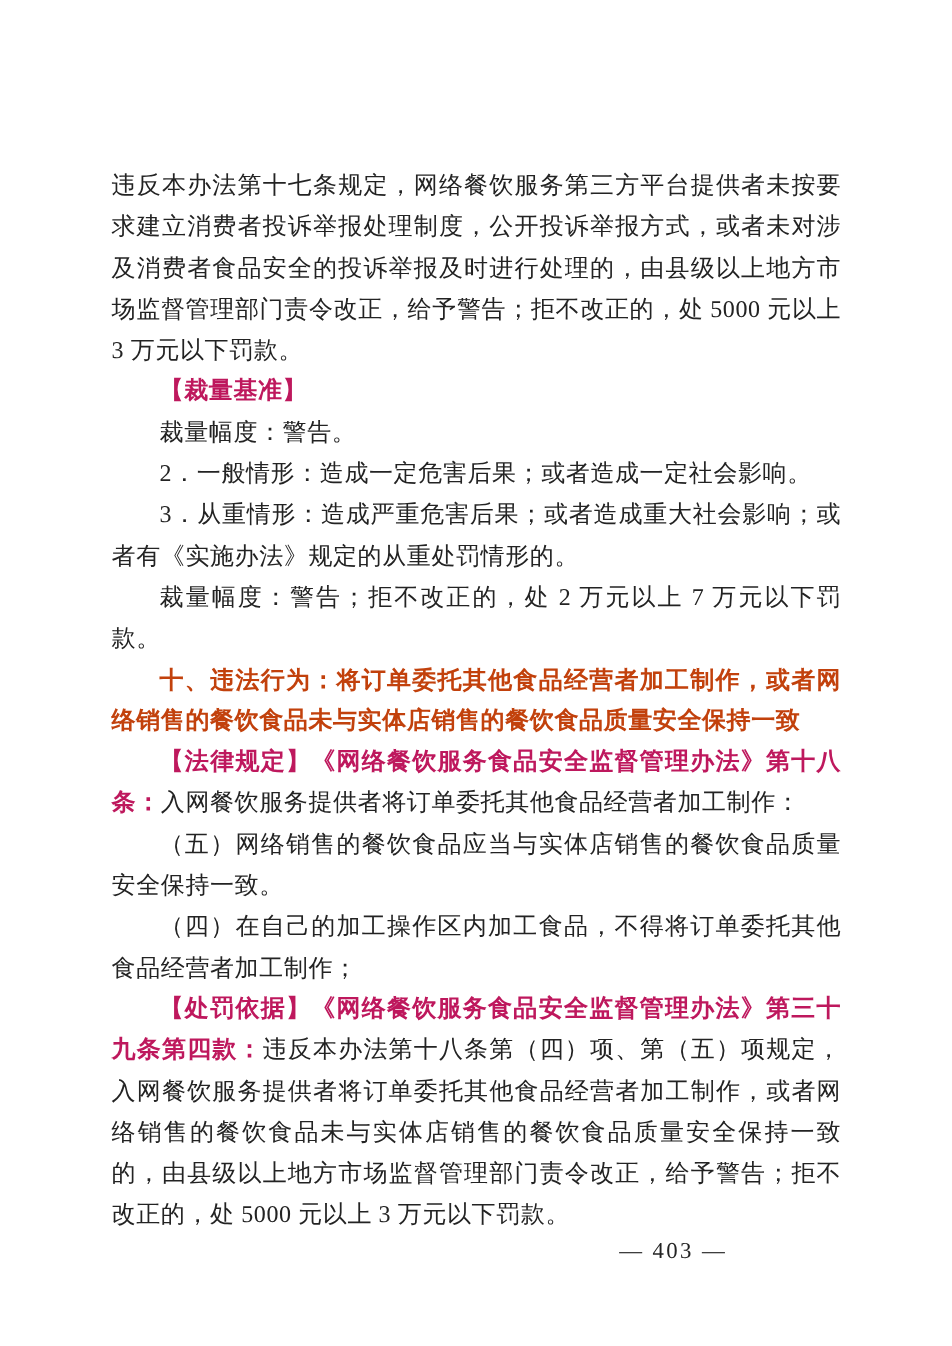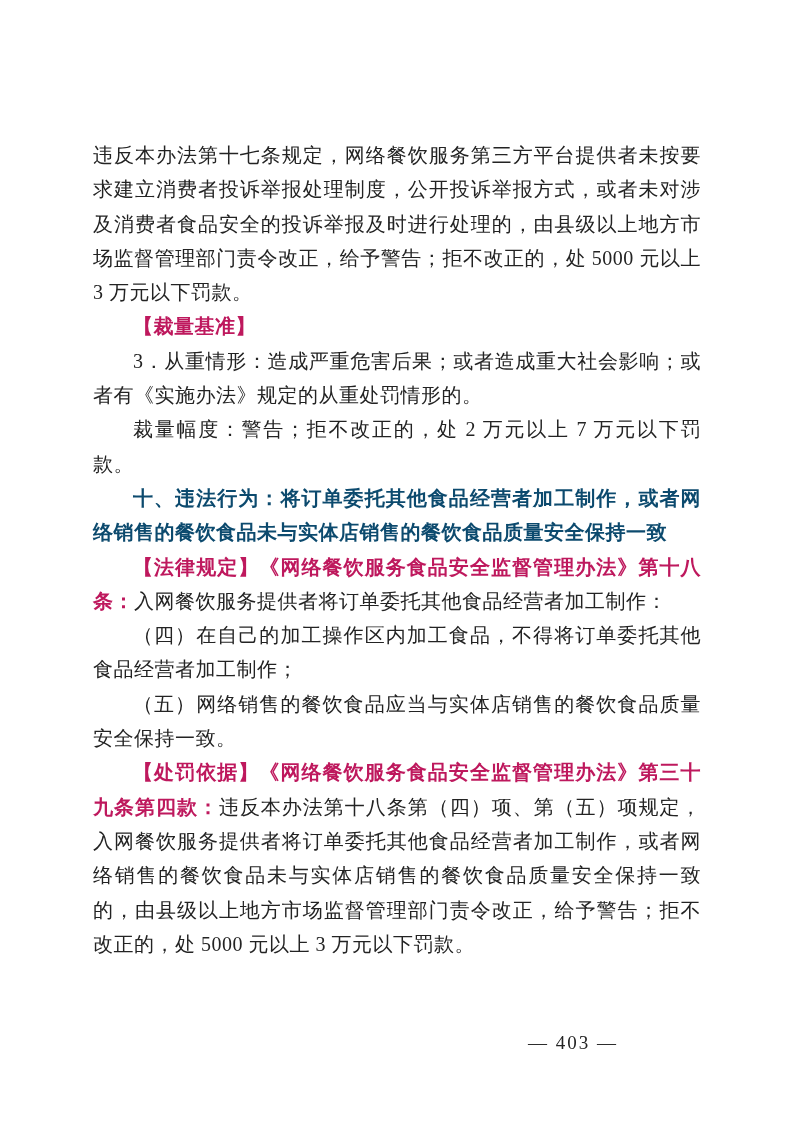--- a/index.html
+++ b/index.html
@@ -35,62 +35,64 @@
     text-indent: 0;
   }
   .bold-run {
     font-weight: 700;
     font-family: "Liberation Sans", "DejaVu Sans", sans-serif;
     color: #be185d;
   }
   p.heading {
     font-weight: 700;
     font-family: "Liberation Sans", "DejaVu Sans", sans-serif;
-    color: #0c4a6e;
+    color: #c2410c;
   }
   .footer {
     position: absolute;
     top: 1031px;
-    right: 88px;
+    right: 100px;
     font-size: 19px;
     line-height: 24px;
     color: #232323;
     letter-spacing: 2px;
     font-family: "Liberation Serif", "DejaVu Serif", serif;
   }
 </style>
 </head>
 <body>
 
 <div class="page">
   <div class="content">
 
     <p class="no-indent">违反本办法第十七条规定，网络餐饮服务第三方平台提供者未按要求建立消费者投诉举报处理制度，公开投诉举报方式，或者未对涉及消费者食品安全的投诉举报及时进行处理的，由县级以上地方市场监督管理部门责令改正，给予警告；拒不改正的，处 5000 元以上 3 万元以下罚款。</p>
 
     <p>
       <span class="bold-run">【裁量基准】</span>
     </p>
 
 
+    <p>裁量幅度：警告。</p>
 
+    <p>2．一般情形：造成一定危害后果；或者造成一定社会影响。</p>
 
 
     <p>3．从重情形：造成严重危害后果；或者造成重大社会影响；或者有《实施办法》规定的从重处罚情形的。</p>
 
     <p>裁量幅度：警告；拒不改正的，处 2 万元以上 7 万元以下罚款。</p>
 
     <p class="heading">十、违法行为：将订单委托其他食品经营者加工制作，或者网络销售的餐饮食品未与实体店销售的餐饮食品质量安全保持一致</p>
 
     <p>
       <span class="bold-run">【法律规定】《网络餐饮服务食品安全监督管理办法》第十八条：</span><span>入网餐饮服务提供者将订单委托其他食品经营者加工制作：</span>
     </p>
 
+    <p>（五）网络销售的餐饮食品应当与实体店销售的餐饮食品质量安全保持一致。</p>
+
     <p>（四）在自己的加工操作区内加工食品，不得将订单委托其他食品经营者加工制作；</p>
-
-    <p>（五）网络销售的餐饮食品应当与实体店销售的餐饮食品质量安全保持一致。</p>
 
     <p>
       <span class="bold-run">【处罚依据】《网络餐饮服务食品安全监督管理办法》第三十九条第四款：</span><span>违反本办法第十八条第（四）项、第（五）项规定，入网餐饮服务提供者将订单委托其他食品经营者加工制作，或者网络销售的餐饮食品未与实体店销售的餐饮食品质量安全保持一致的，由县级以上地方市场监督管理部门责令改正，给予警告；拒不改正的，处 5000 元以上 3 万元以下罚款。</span>
     </p>
 
   </div>
 
   <div class="footer">— 403 —</div>
 </div>
 

